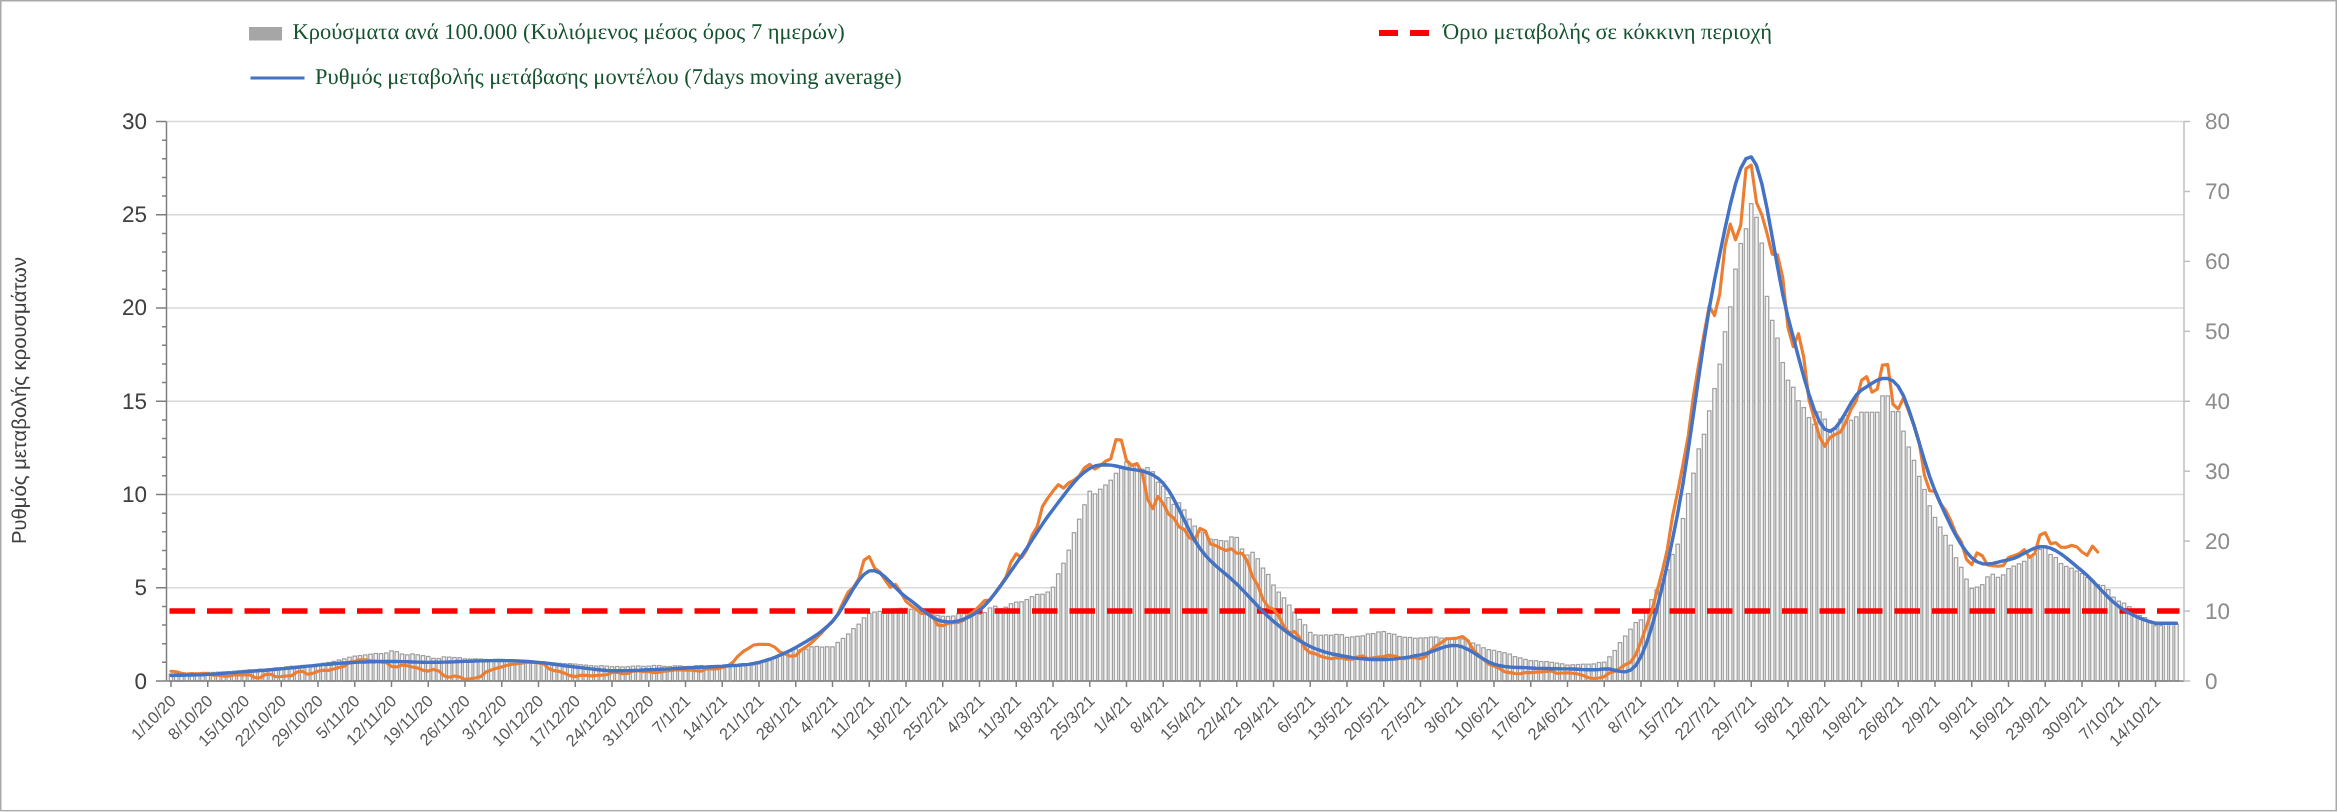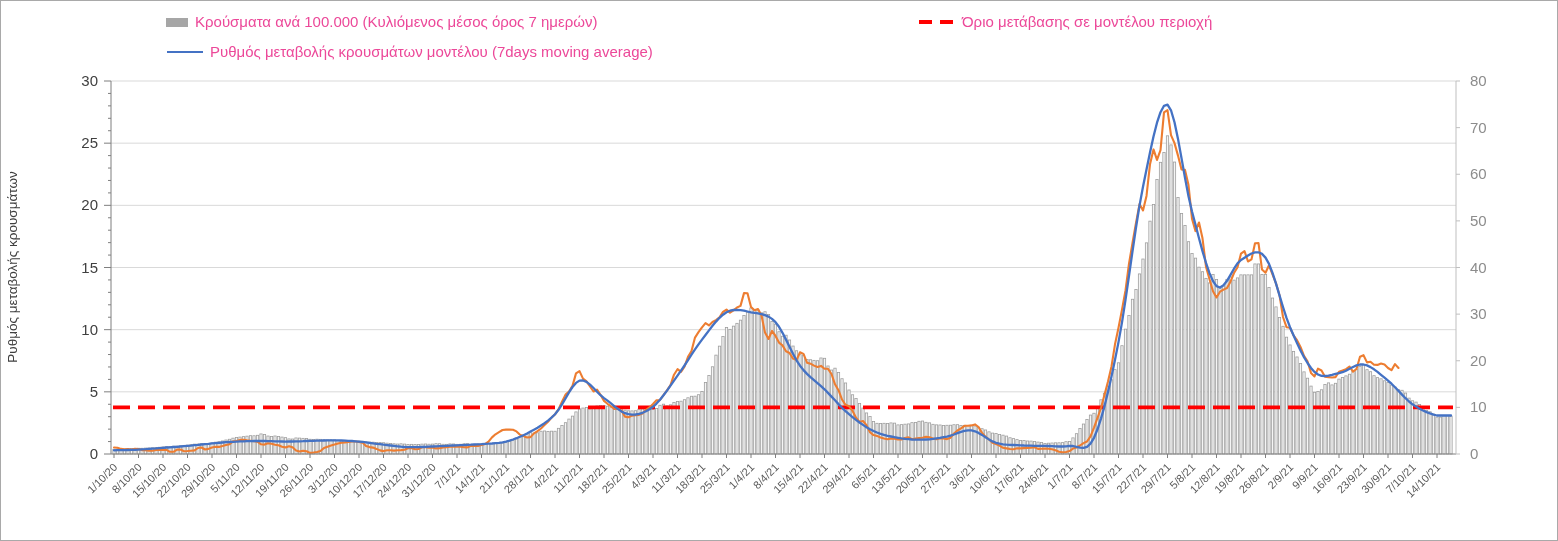--- a/index.html
+++ b/index.html
@@ -1,42 +1,42 @@
 <!DOCTYPE html>
 <html><head>
 <meta charset="utf-8">
 <style>
   html,body{margin:0;padding:0;background:#eee;}
   .stage{position:relative;width:1558px;height:541px;background:#FFFFFF;border:1px solid #A9A9A9;
          box-sizing:border-box;overflow:hidden;font-family:"Liberation Sans",sans-serif;}
   .stage svg{position:absolute;left:0;top:0;}
   svg text{font-family:"Liberation Sans",sans-serif;}
   .legend-item{position:absolute;display:flex;align-items:center;gap:7px;font-size:15px;
-               color:#ec4899;white-space:nowrap;line-height:18px;}
+               color:#14532d;white-space:nowrap;line-height:18px;font-family:Liberation Serif, serif;}
   .sw{flex:0 0 auto;display:inline-block;}
   .sw-bar{width:22px;height:9px;}
   .sw-line{width:36px;height:2.6px;}
   .sw-dash{width:36px;height:4px;}
 </style>
 </head>
 <body>
 
 <div class="stage">
 
   <div class="legend-item" style="left:165px;top:12px">
     <span class="sw sw-bar" style="background: rgb(166, 166, 166);"></span>
     <span>Κρούσματα ανά 100.000 (Κυλιόμενος μέσος όρος 7 ημερών)</span>
   </div>
   <div class="legend-item" style="left:918px;top:12px">
     <span class="sw sw-dash" style="background: repeating-linear-gradient(90deg, rgb(255, 0, 0) 0px, rgb(255, 0, 0) 13px, transparent 13px, transparent 21px);"></span>
-    <span>Όριο μετάβασης σε μοντέλου περιοχή</span>
+    <span>Όριο μεταβολής σε κόκκινη περιοχή</span>
   </div>
   <div class="legend-item" style="left:166px;top:42px">
     <span class="sw sw-line" style="background: rgb(68, 114, 196);"></span>
-    <span>Ρυθμός μεταβολής κρουσμάτων μοντέλου (7days moving average)</span>
+    <span>Ρυθμός μεταβολής μετάβασης μοντέλου (7days moving average)</span>
   </div>
 
   <svg id="chart" width="1558" height="541" viewBox="0 0 1558 541">
       <g>
         <line x1="110" x2="1455" y1="390.8333333333333" y2="390.8333333333333" stroke="#D9D9D9" stroke-width="1"></line>
         <line x1="110" x2="1455" y1="328.6666666666667" y2="328.6666666666667" stroke="#D9D9D9" stroke-width="1"></line>
         <line x1="110" x2="1455" y1="266.5" y2="266.5" stroke="#D9D9D9" stroke-width="1"></line>
         <line x1="110" x2="1455" y1="204.33333333333334" y2="204.33333333333334" stroke="#D9D9D9" stroke-width="1"></line>
         <line x1="110" x2="1455" y1="142.16666666666663" y2="142.16666666666663" stroke="#D9D9D9" stroke-width="1"></line>
         <line x1="110" x2="1455" y1="80" y2="80" stroke="#D9D9D9" stroke-width="1"></line>

